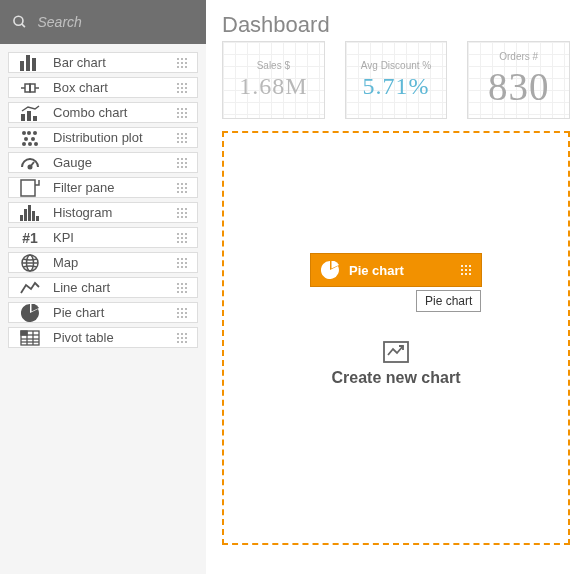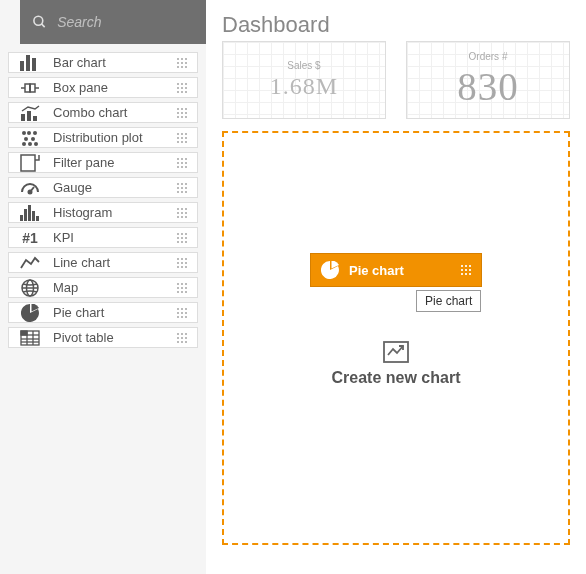--- a/index.html
+++ b/index.html
@@ -1,19 +1,19 @@
 <!DOCTYPE html>
 <html><head>
 <meta charset="utf-8">
 <style>
 * { margin: 0; padding: 0; box-sizing: border-box; }
 body { font-family: Arial, sans-serif; width: 586px; height: 574px; overflow: hidden; background: #fff; }
 .app { display: flex; height: 100%; }
 .sidebar { width: 206px; background: #f5f5f5; display: flex; flex-direction: column; }
-.search-bar { background: #6f6f6f; height: 44px; display: flex; align-items: center; padding: 0 12px; margin-left: 20px; }
+.search-bar { background: #6f6f6f; height: 44px; display: flex; align-items: center; padding: 0 12px; }
 .search-bar svg { width: 18px; height: 18px; margin-right: 10px; }
 .search-input { background: transparent; border: none; outline: none; color: #d0d0d0; font-size: 14px; font-style: italic; width: 100%; }
 .search-input::placeholder { color: #c0c0c0; font-style: italic; }
 .chart-list { flex: 1; overflow-y: auto; padding: 8px 8px 0 8px; }
 .chart-item { background: #fff; border: 1px solid #ddd; height: 21px; display: flex; align-items: center; padding: 0 10px; margin-bottom: 4px; cursor: move; }
 .chart-item .ico { width: 22px; height: 22px; display: flex; align-items: center; justify-content: center; margin-right: 12px; color: #555; }
 .chart-item .lbl { flex: 1; font-size: 13px; color: #555; }
 .chart-item .grip { color: #bbb; display: flex; }
 .content { flex: 1; padding: 12px 16px 0 16px; background: #fff; }
 .title { font-size: 22px; color: #888; font-weight: normal; margin-bottom: 3px; }
@@ -80,21 +80,21 @@
       <div class="chart-item">
         <span class="ico">
             <svg width="20" height="16" viewBox="0 0 20 16" fill="none" stroke="#555" stroke-width="1.5">
               <line x1="1" y1="8" x2="5" y2="8"></line>
               <rect x="5" y="4" width="5" height="8"></rect>
               <line x1="10" y1="4" x2="10" y2="12"></line>
               <rect x="10" y="4" width="5" height="8"></rect>
               <line x1="15" y1="8" x2="19" y2="8"></line>
             </svg>
           </span>
-        <span class="lbl">Box pane</span>
+        <span class="lbl">Box chart</span>
         <span class="grip">
             <span class="grip-dots">
               <span></span>
               <span></span>
               <span></span>
               <span></span>
               <span></span>
               <span></span>
               <span></span>
               <span></span>
@@ -152,50 +152,50 @@
               <span></span>
               <span></span>
               <span></span>
               <span></span>
             </span>
           </span>
       </div>
 
       <div class="chart-item">
         <span class="ico">
-            <svg width="20" height="18" viewBox="0 0 20 18" fill="none" stroke="#555" stroke-width="1.5">
-              <rect x="1" y="1" width="14" height="16"></rect>
-              <polyline points="15,6 19,6 19,1"></polyline>
-            </svg>
-          </span>
-        <span class="lbl">Filter pane</span>
-        <span class="grip">
-            <span class="grip-dots">
-              <span></span>
-              <span></span>
-              <span></span>
-              <span></span>
-              <span></span>
-              <span></span>
-              <span></span>
-              <span></span>
-              <span></span>
-            </span>
-          </span>
-      </div>
-
-      <div class="chart-item">
-        <span class="ico">
             <svg width="20" height="16" viewBox="0 0 20 16" fill="none" stroke="#555" stroke-width="2">
               <path d="M2 12 A8 8 0 0 1 18 12"></path>
               <circle cx="10" cy="12" r="1.5" fill="#555"></circle>
               <line x1="10" y1="12" x2="14" y2="7"></line>
             </svg>
           </span>
         <span class="lbl">Gauge</span>
+        <span class="grip">
+            <span class="grip-dots">
+              <span></span>
+              <span></span>
+              <span></span>
+              <span></span>
+              <span></span>
+              <span></span>
+              <span></span>
+              <span></span>
+              <span></span>
+            </span>
+          </span>
+      </div>
+
+      <div class="chart-item">
+        <span class="ico">
+            <svg width="20" height="18" viewBox="0 0 20 18" fill="none" stroke="#555" stroke-width="1.5">
+              <rect x="1" y="1" width="14" height="16"></rect>
+              <polyline points="15,6 19,6 19,1"></polyline>
+            </svg>
+          </span>
+        <span class="lbl">Filter pane</span>
         <span class="grip">
             <span class="grip-dots">
               <span></span>
               <span></span>
               <span></span>
               <span></span>
               <span></span>
               <span></span>
               <span></span>
               <span></span>
@@ -243,51 +243,51 @@
               <span></span>
               <span></span>
               <span></span>
               <span></span>
             </span>
           </span>
       </div>
 
       <div class="chart-item">
         <span class="ico">
-            <svg width="20" height="16" viewBox="0 0 20 16" fill="none" stroke="#555" stroke-width="1.8">
-              <polyline points="1,13 6,5 11,9 15,3 19,7"></polyline>
-            </svg>
-          </span>
-        <span class="lbl">Line chart</span>
-        <span class="grip">
-            <span class="grip-dots">
-              <span></span>
-              <span></span>
-              <span></span>
-              <span></span>
-              <span></span>
-              <span></span>
-              <span></span>
-              <span></span>
-              <span></span>
-            </span>
-          </span>
-      </div>
-
-      <div class="chart-item">
-        <span class="ico">
             <svg width="20" height="18" viewBox="0 0 20 18" fill="none" stroke="#555" stroke-width="1.5">
               <circle cx="10" cy="9" r="8"></circle>
               <ellipse cx="10" cy="9" rx="3.5" ry="8"></ellipse>
               <line x1="2" y1="9" x2="18" y2="9"></line>
               <path d="M3 5 Q10 7 17 5"></path>
               <path d="M3 13 Q10 11 17 13"></path>
             </svg>
           </span>
         <span class="lbl">Map</span>
+        <span class="grip">
+            <span class="grip-dots">
+              <span></span>
+              <span></span>
+              <span></span>
+              <span></span>
+              <span></span>
+              <span></span>
+              <span></span>
+              <span></span>
+              <span></span>
+            </span>
+          </span>
+      </div>
+
+      <div class="chart-item">
+        <span class="ico">
+            <svg width="20" height="16" viewBox="0 0 20 16" fill="none" stroke="#555" stroke-width="1.8">
+              <polyline points="1,13 6,5 11,9 15,3 19,7"></polyline>
+            </svg>
+          </span>
+        <span class="lbl">Line chart</span>
         <span class="grip">
             <span class="grip-dots">
               <span></span>
               <span></span>
               <span></span>
               <span></span>
               <span></span>
               <span></span>
               <span></span>
               <span></span>
@@ -352,20 +352,24 @@
 
   <div class="content">
     <h1 class="title">Dashboard</h1>
 
     <div class="kpis">
       <div class="kpi-card">
         <div class="kpi-label">Sales $</div>
         <div class="kpi-value k1">1.68M</div>
       </div>
       <div class="kpi-card">
+        <div class="kpi-label">Avg Discount %</div>
+        <div class="kpi-value k2">5.71%</div>
+      </div>
+      <div class="kpi-card">
         <div class="kpi-label">Orders #</div>
         <div class="kpi-value k3">830</div>
       </div>
     </div>
 
     <div class="drop-zone">
       <div class="drag-item">
         <span class="ico">
             <svg width="18" height="18" viewBox="0 0 18 18" fill="#fff">
               <path d="M9 9 L9 0 A9 9 0 1 0 17 5 Z"></path>

